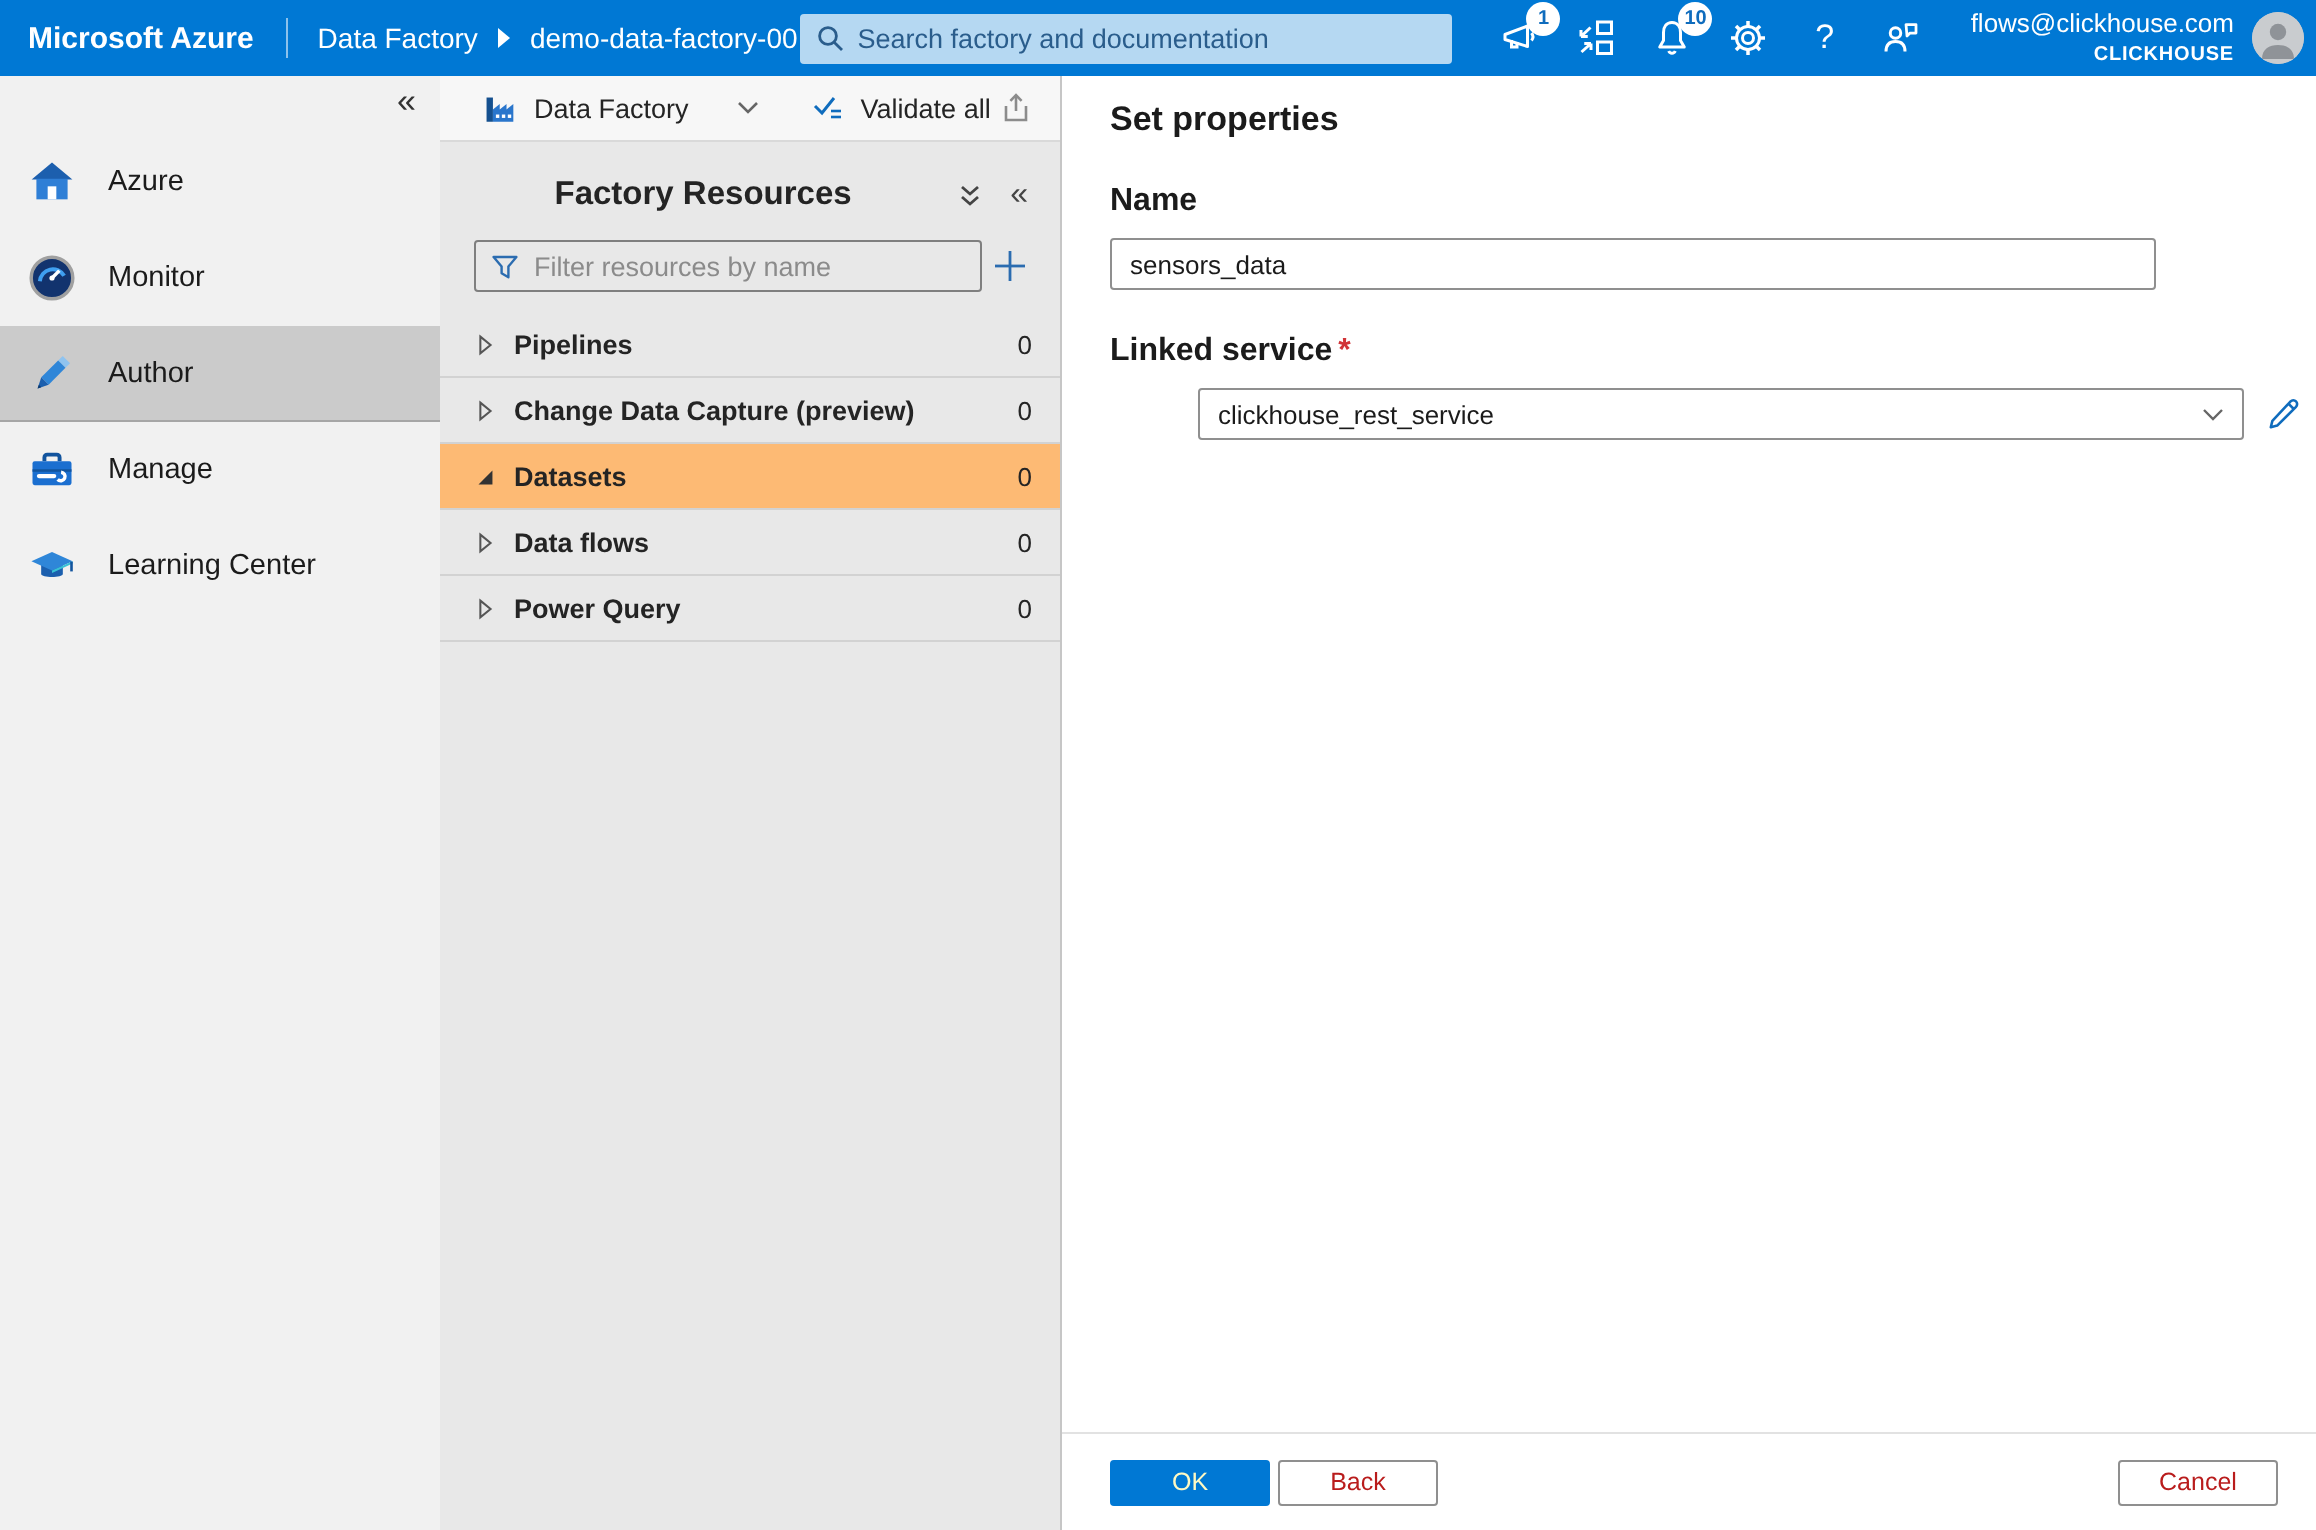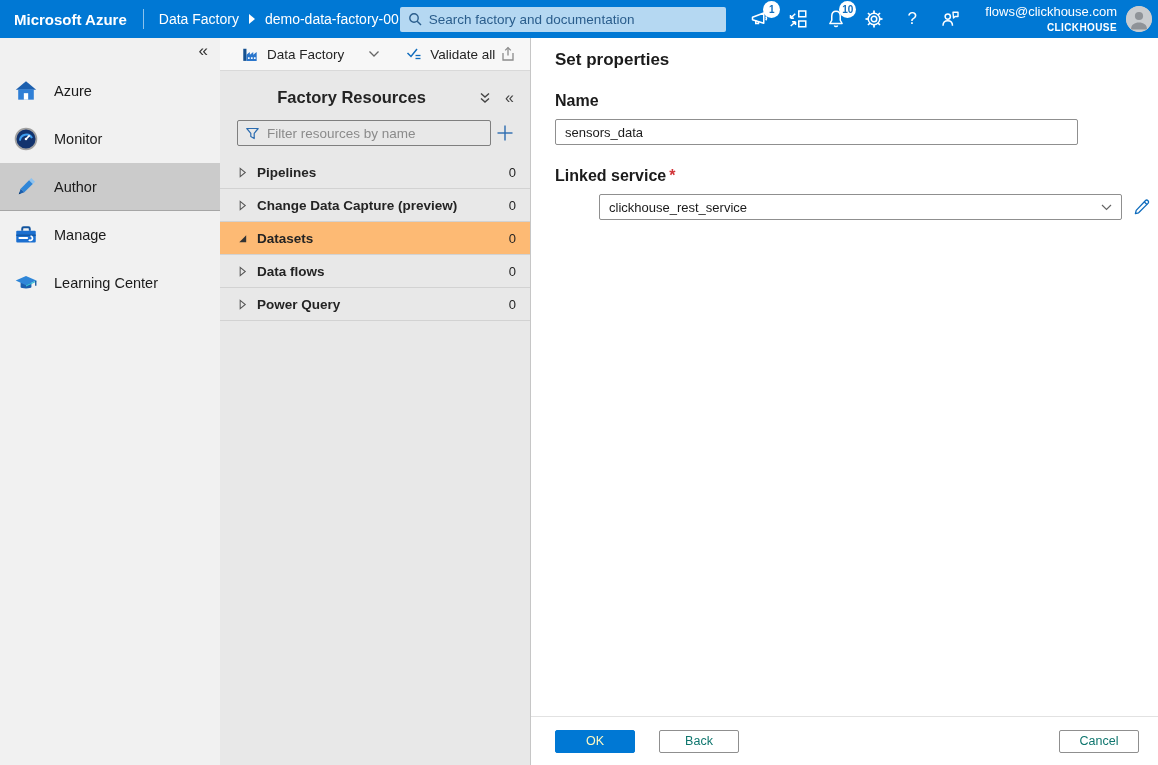--- a/index.html
+++ b/index.html
@@ -138,21 +138,21 @@
   .props-footer {
     position:absolute; bottom:0; left:0; right:0; height:49px;
     border-top:1px solid #e2e2e2;
     display:flex; align-items:center; padding:0 19px 0 24px;
   }
   .btn {
     width:80px; height:23px; border-radius:2px; font-family:inherit; font-size:12.5px;
     display:flex; align-items:center; justify-content:center; cursor:pointer;
   }
   .btn-primary { background:#0078d4; border:1px solid #0078d4; color:#fef9c3; }
-  .btn-default { background:#fff; border:1px solid #8f8f8f; color:#0f766e; margin-left:24px; }
+  .btn-default { background:#fff; border:1px solid #8f8f8f; color:#b91c1c; margin-left:4px; }
   .btn-cancel { margin-left:auto; }
 </style>
 </head>
 <body>
 
 <div class="topbar">
   <div class="brand">Microsoft Azure</div>
   <div class="tb-divider"></div>
   <div class="crumb">Data Factory</div>
   <div class="crumb-arrow"></div>

